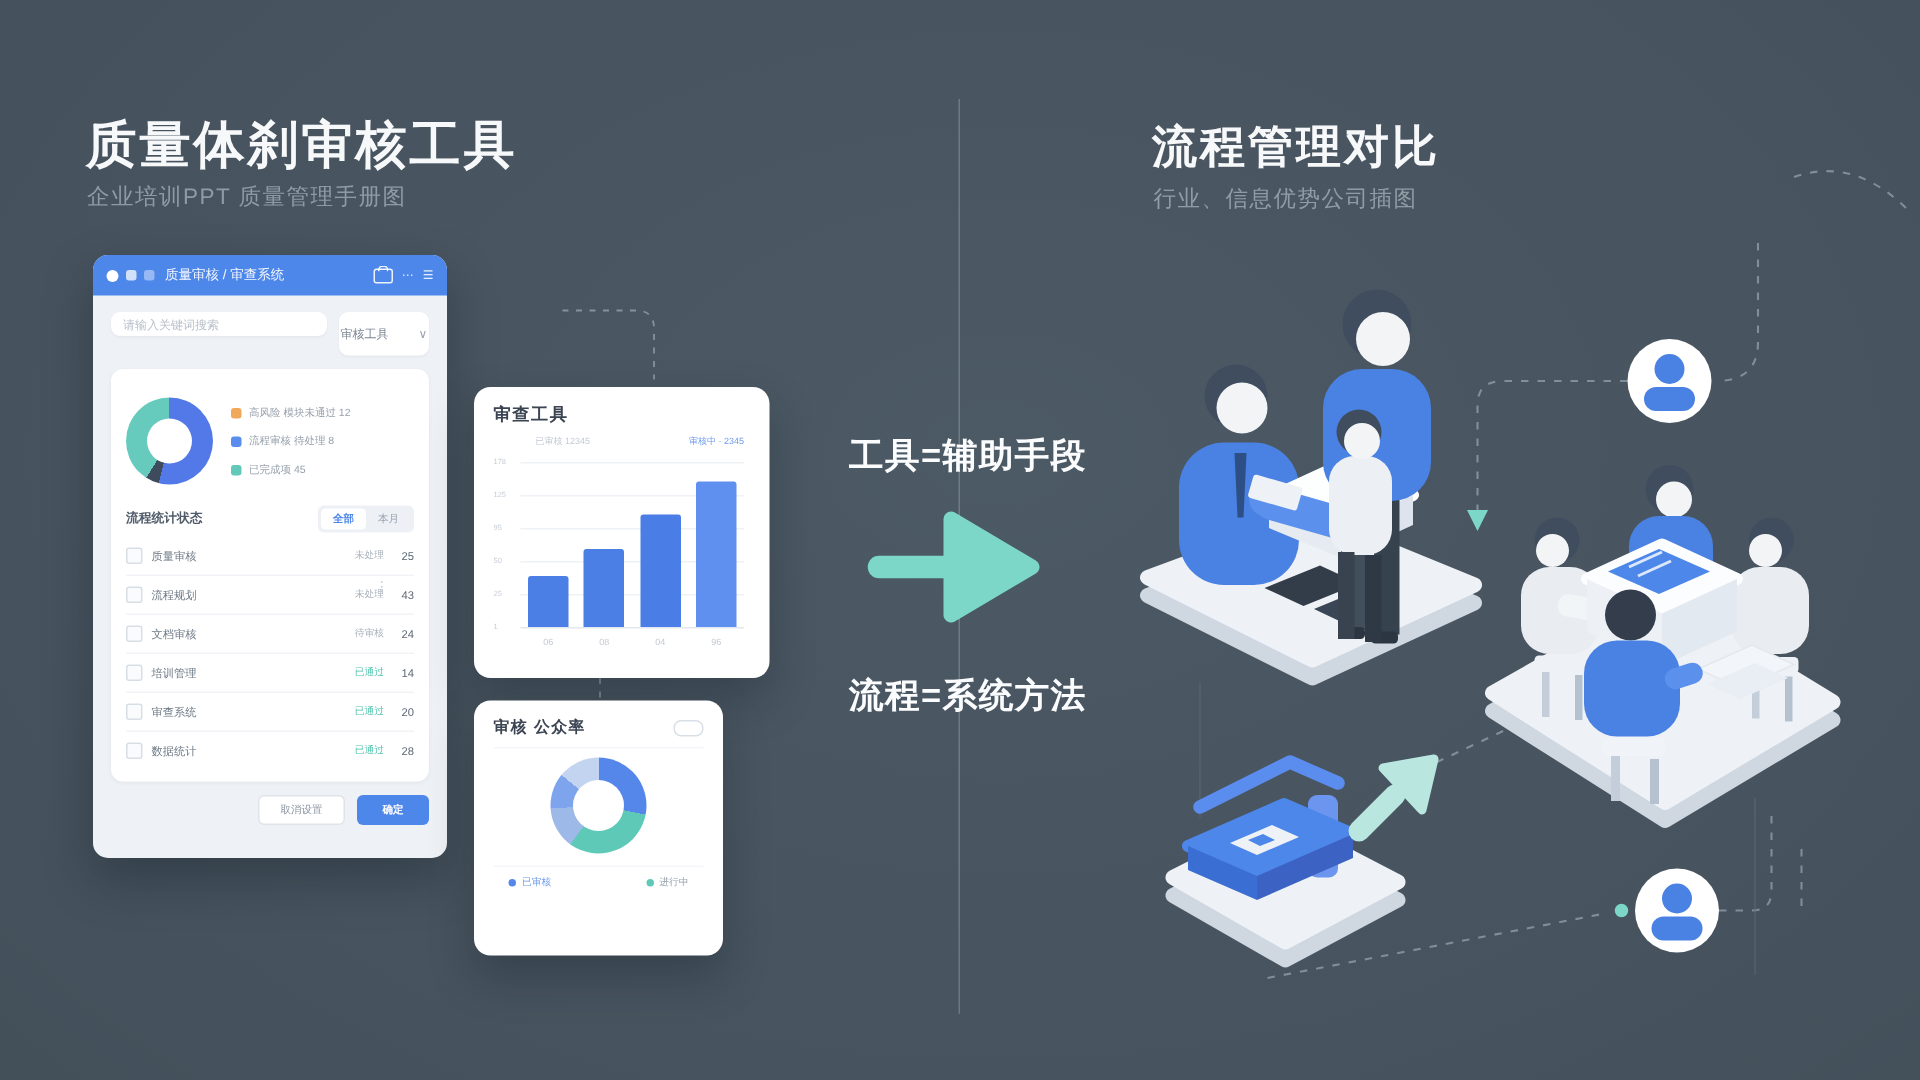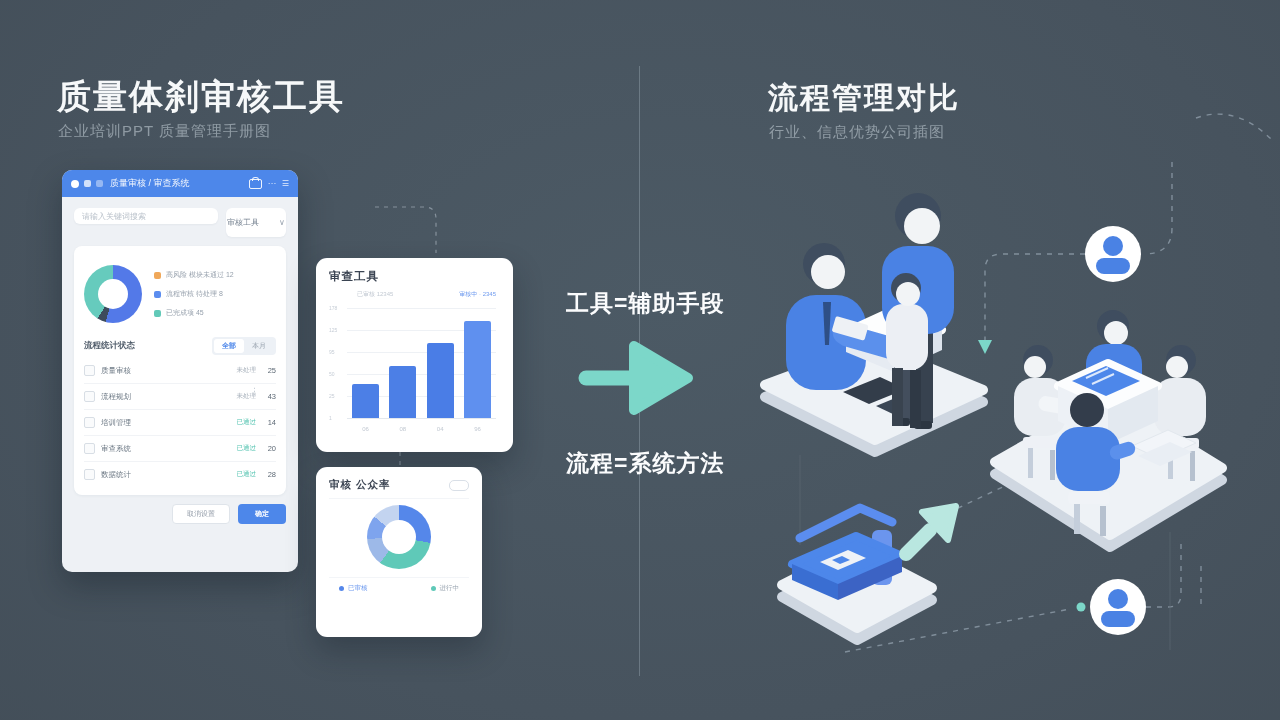--- a/index.html
+++ b/index.html
@@ -297,20 +297,26 @@
                  <span class="rvalue">25</span>
           </div>
           <div class="trow">
             <span class="cbox"></span>
                  <span class="rlabel">流程规划</span>
                  <span class="rstatus">未处理</span>
                  <span class="rvalue">43</span>
           </div>
           <div class="trow">
             <span class="cbox"></span>
+                 <span class="rlabel">文档审核</span>
+                 <span class="rstatus">待审核</span>
+                 <span class="rvalue">24</span>
+          </div>
+          <div class="trow">
+            <span class="cbox"></span>
                  <span class="rlabel">培训管理</span>
                  <span class="rstatus accent">已通过</span>
                  <span class="rvalue">14</span>
           </div>
           <div class="trow">
             <span class="cbox"></span>
                  <span class="rlabel">审查系统</span>
                  <span class="rstatus accent">已通过</span>
                  <span class="rvalue">20</span>
           </div>

